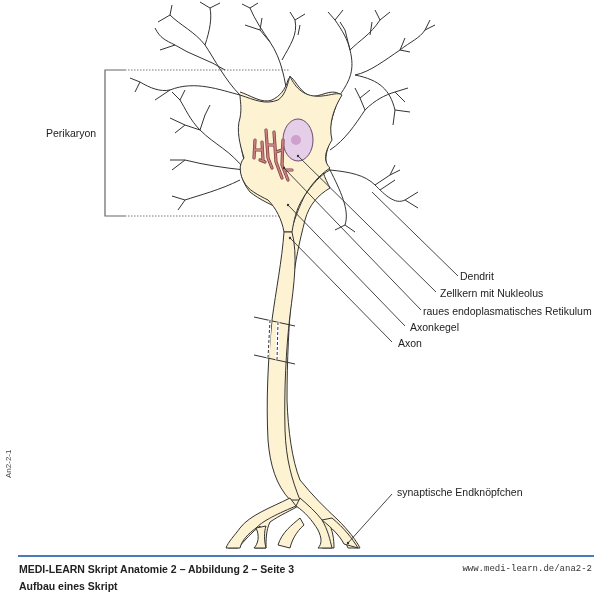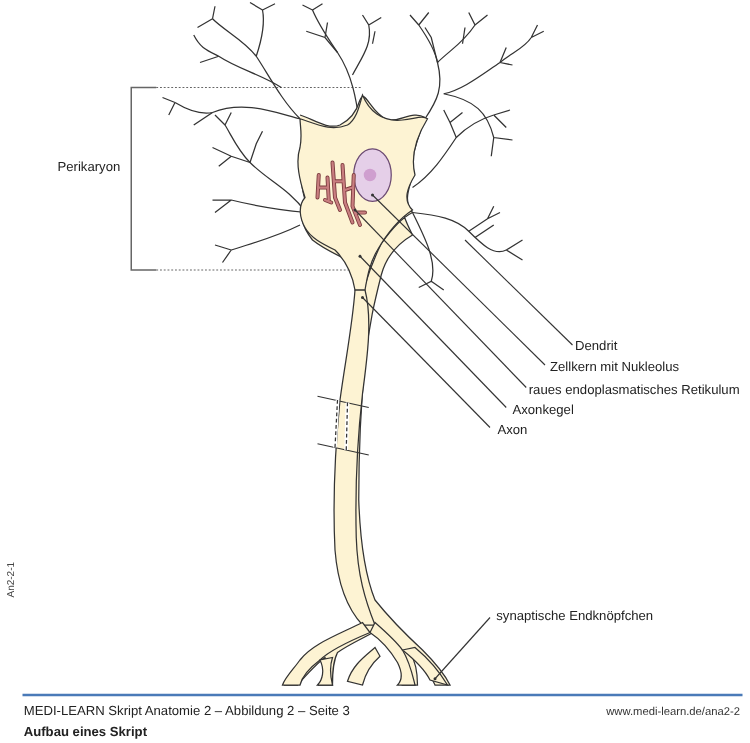--- a/index.html
+++ b/index.html
@@ -4,22 +4,22 @@
   <style>
     html, body { margin: 0; padding: 0; background: #ffffff; }
     body { width: 600px; height: 594px; position: relative; overflow: hidden;
            font-family: "Liberation Sans", sans-serif; color: #222; }
     #diagram { position: absolute; left: 0; top: 0; width: 600px; height: 594px; }
     .lbl { font-family: "Liberation Sans", sans-serif; font-size: 10.5px; fill: #222; }
     .side-id { position: absolute; left: 4px; top: 478px; font-size: 8px; color: #444;
                transform: rotate(-90deg); transform-origin: left top; white-space: nowrap;
                font-family: "Liberation Sans", sans-serif; }
     .rule { position: absolute; left: 18px; top: 555px; width: 576px; height: 1.5px; background: #4a7ab8; }
-    .footer-title { position: absolute; left: 19px; top: 563px; font-size: 10.5px; font-weight: normal; color: #222; }
-    .footer-url { position: absolute; right: 8px; top: 564px; font-size: 9px; color: #333; }
+    .footer-title { position: absolute; left: 19px; top: 563px; font-size: 10.5px; font-weight: bold; color: #222; }
+    .footer-url { position: absolute; right: 8px; top: 564px; font-size: 9px; color: #333; font-family: Liberation Mono, monospace; }
     .footer-sub { position: absolute; left: 19px; top: 580px; font-size: 10.5px; font-weight: bold; color: #222; }
   </style>
 </head>
 <body>
 
 <svg id="diagram" viewBox="0 0 600 594" xmlns="http://www.w3.org/2000/svg">
 
   <g fill="none">
     <path d="M125,70 L105,70 L105,216 L125,216" stroke="#666" stroke-width="1.2"></path>
     <line x1="125" y1="70" x2="290" y2="70" stroke="#666" stroke-width="0.9" stroke-dasharray="1.5,1.5"></line>

